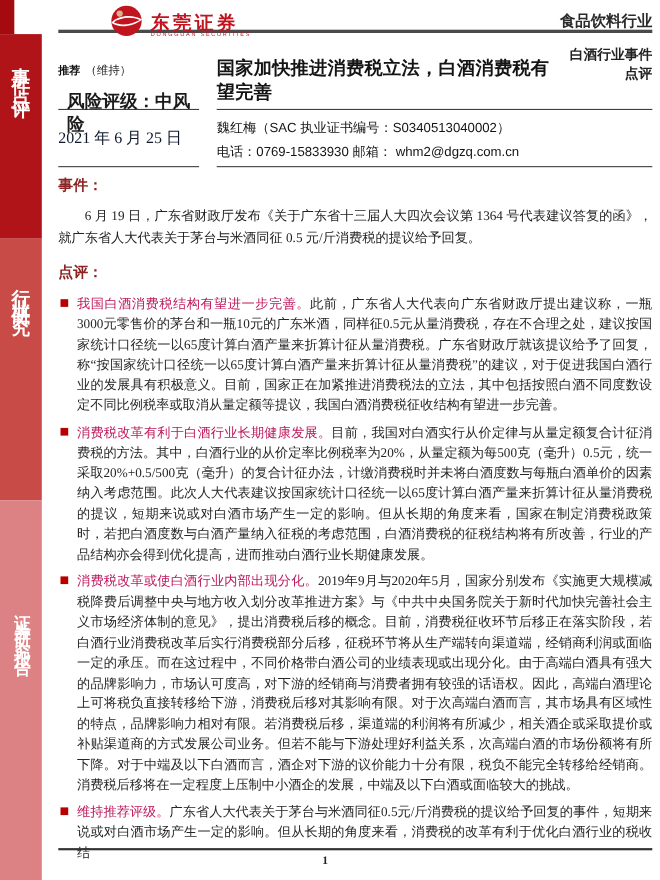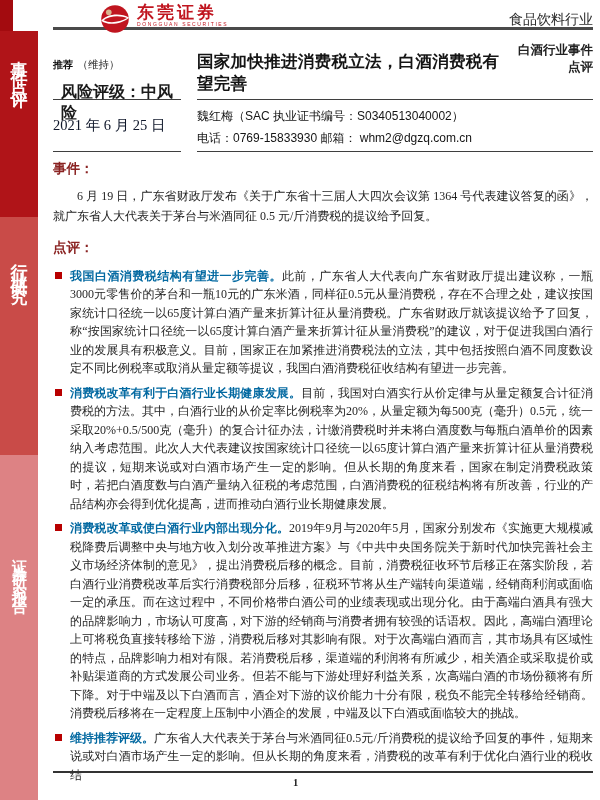--- a/index.html
+++ b/index.html
@@ -21,27 +21,27 @@
   .side-a .vtext { font-size:17px; letter-spacing:10px; padding-top:16px; }
   .side-b { top:217px; height:238px; background:#c94b48; }
   .side-b .vtext { font-size:17px; letter-spacing:8px; padding-top:33px; }
   .side-c { top:455px; height:345px; background:#dd8284; }
   .side-c .vtext { font-size:15px; letter-spacing:8px; padding-top:92px; }
 
   
   .main { position:absolute; left:53px; right:7px; top:0; }
 
   .brand-row { display:flex; justify-content:space-between; align-items:flex-start; padding-top:5px; height:25px; }
-  .logo { display:flex; gap:6px; margin-left:46px; align-items:flex-start; }
+  .logo { display:flex; gap:6px; margin-left:46px; align-items:flex-end; }
   .logo-icon { width:32px; height:32px; margin-top:-2px; }
   .logo-cn { font-size:17px; font-weight:bold; color:#c0151f; letter-spacing:3px;
              font-family:"Liberation Serif","DejaVu Serif",serif; line-height:16px; }
   .logo-en { font-size:5px; color:#c0151f; letter-spacing:1.6px;
              font-family:"Liberation Sans","DejaVu Sans",sans-serif; }
-  .industry { font-family:"Liberation Sans","DejaVu Sans",sans-serif; font-weight:normal;
+  .industry { font-family:"Liberation Sans","DejaVu Sans",sans-serif; font-weight:bold;
               font-size:14px; color:#2b2b2b; margin-top:6px; }
   .thick-rule { height:2.5px; background:#4a4a4a; margin-top:2px; }
 
   
   .info-grid { display:flex; margin-top:12px; font-family:"Liberation Sans","DejaVu Sans",sans-serif; }
   .col-l { width:128px; }
   .col-r { flex:1; margin-left:16px; }
   .rating-line { padding-top:12px; }
   .rating-main { font-size:10px; font-weight:bold; color:#111; }
   .rating-suffix { font-size:10.5px; color:#222; }
@@ -59,21 +59,21 @@
   .sec-heading { font-family:"Liberation Sans","DejaVu Sans",sans-serif; font-weight:bold;
                  font-size:13.5px; color:#8a2322; }
   .event-sec { margin-top:8px; }
   .event-body { margin-top:8px; font-size:12px; line-height:20px; color:#222;
                 text-indent:2em; text-align:justify; }
   .comments-sec { margin-top:13px; }
   .bullet-list { list-style:none; margin-top:10px; }
   .bullet-item { display:flex; margin-bottom:6px; }
   .bullet-marker { flex:0 0 7px; width:7px; height:7px; background:#b80000; margin:5px 8px 0 2px; }
   .bullet-para { flex:1; font-size:12px; line-height:18.5px; color:#262626; text-align:justify; }
-  .bullet-lead { font-family:"Liberation Sans","DejaVu Sans",sans-serif; font-weight:bold; color:#0369a1; }
+  .bullet-lead { font-family:"Liberation Sans","DejaVu Sans",sans-serif; font-weight:normal; color:#be185d; }
 
   
   .footer-rule { position:absolute; left:53px; right:7px; top:771px; height:1.8px; background:#333; }
   .footer-disclaimer { position:absolute; left:53px; top:778px;
                        font-family:"Liberation Sans","DejaVu Sans",sans-serif;
                        font-weight:bold; font-size:9.5px; color:#3a3a3a;margin-top:48px; }
   .footer-pagenum { position:absolute; left:293px; top:777px; font-size:10.5px; font-weight:bold; color:#222; }
 </style>
 </head>
 <body>

